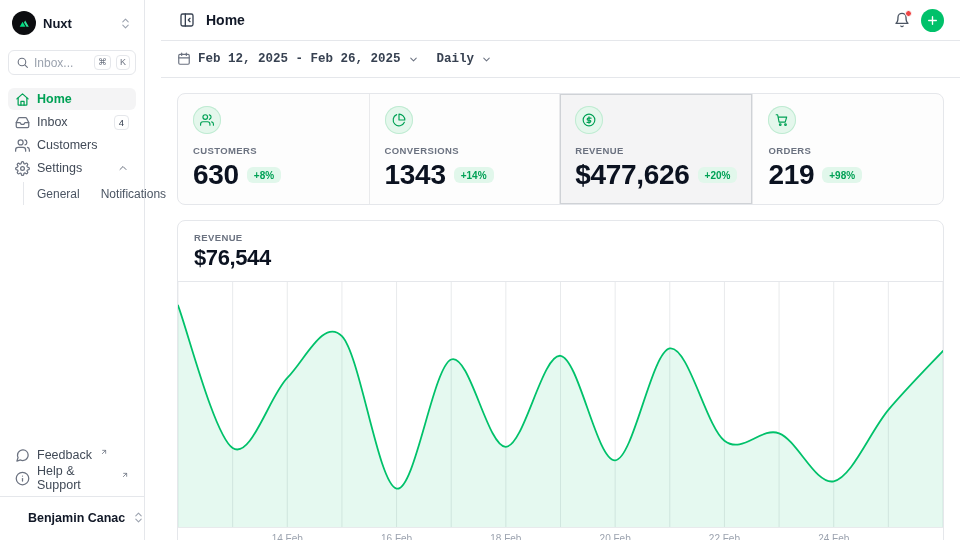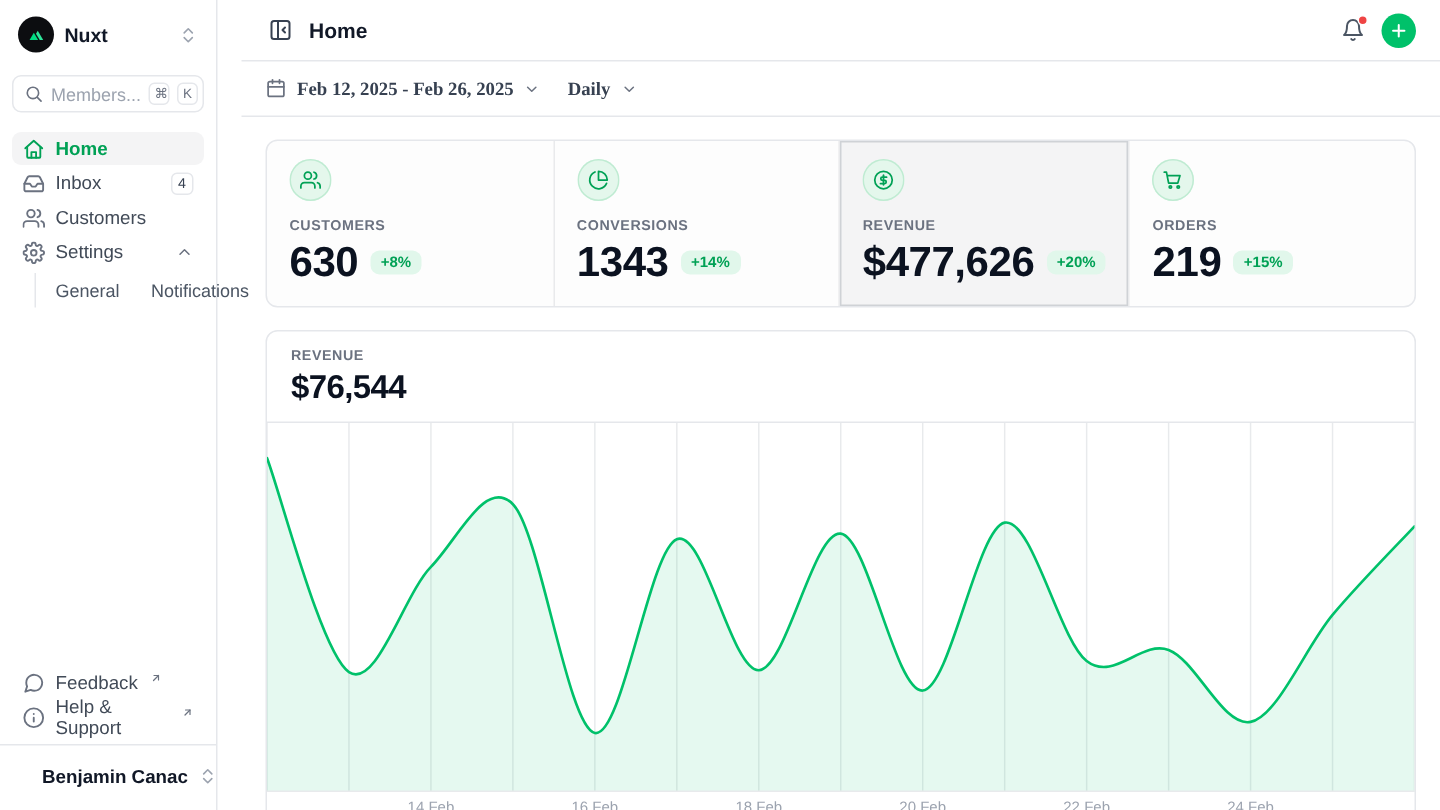--- a/index.html
+++ b/index.html
@@ -47,21 +47,21 @@
   .topbar .title { font-size:14px; font-weight:700; color:#111827; flex:1; }
   .icon-btn { background:none; border:none; color:#4b5563; cursor:pointer; position:relative;
     display:flex; align-items:center; padding:2px; }
   .bell-dot { position:absolute; top:0; right:0; width:7px; height:7px; border-radius:50%;
     background:#ef4444; border:1px solid #fff; }
   .plus-btn { width:23px; height:23px; border-radius:50%; background:#00c16a; border:none;
     color:#fff; display:flex; align-items:center; justify-content:center; cursor:pointer; }
   .toolbar { height:37px; border-bottom:1px solid #e5e7eb; display:flex; align-items:center;
     gap:18px; padding:0 16px; }
   .tb-btn { display:flex; align-items:center; gap:7px; background:none; border:none;
-    font-size:12.5px; font-weight:600; color:#374151; cursor:pointer; font-family:Liberation Serif, serif; }
+    font-size:12.5px; font-weight:600; color:#374151; cursor:pointer; font-family:Liberation Mono, monospace; }
   .tb-btn svg { color:#6b7280; }
 
   .content { flex:1; padding:15px 16px; overflow:hidden; }
 
   
   .stats { display:grid; grid-template-columns:repeat(4,1fr); border:1px solid #e5e7eb;
     border-radius:8px; overflow:hidden; background:#fdfdfd; }
   .stat-card { padding:12px 15px 13px; border-left:1px solid #e9eaec; cursor:pointer; position:relative; }
   .stat-card:first-child { border-left:none; }
   .stat-card.selected { background:#f4f4f5; box-shadow:inset 0 0 0 1px #cfd2d6; }
@@ -106,21 +106,21 @@
           <path d="M7 9l5-5 5 5"></path>
           <path d="M7 15l5 5 5-5"></path>
         </svg>
     </div>
 
     <div class="search-box">
       <svg class="ic" width="13" height="13" viewBox="0 0 24 24" fill="none" stroke="#6b7280" stroke-width="2" stroke-linecap="round">
           <circle cx="11" cy="11" r="7"></circle>
           <path d="M21 21l-4.3-4.3"></path>
         </svg>
-      <span class="ph">Members...</span>
+      <span class="ph">Inbox...</span>
       <span class="kbd">⌘</span>
       <span class="kbd">K</span>
     </div>
 
     <nav>
       <div class="nav-item active">
         <svg class="ic" width="15" height="15" viewBox="0 0 24 24" fill="none" stroke="currentColor" stroke-width="2" stroke-linecap="round" stroke-linejoin="round">
             <path d="M3 11l9-8 9 8"></path>
             <path d="M5 9.5V20a1 1 0 001 1h12a1 1 0 001-1V9.5"></path>
             <path d="M9.5 21v-6h5v6"></path>
@@ -299,21 +299,21 @@
           <div class="stat-icon">
             <svg width="14" height="14" viewBox="0 0 24 24" fill="none" stroke="currentColor" stroke-width="2" stroke-linecap="round" stroke-linejoin="round">
                 <circle cx="9" cy="20" r="1.4"></circle>
                 <circle cx="18" cy="20" r="1.4"></circle>
                 <path d="M2 3h2.5l2.5 12.5h10.5L20 7H6"></path>
               </svg>
           </div>
           <div class="stat-label">ORDERS</div>
           <div class="stat-value-row">
             <span class="stat-value">219</span>
-            <span class="delta-badge">+15%</span>
+            <span class="delta-badge">+98%</span>
           </div>
         </div>
       </section>
 
       <section class="chart-card">
         <div class="chart-head">
           <div class="cl">REVENUE</div>
           <div class="cv">$76,544</div>
         </div>
         <div class="chart-wrap">

